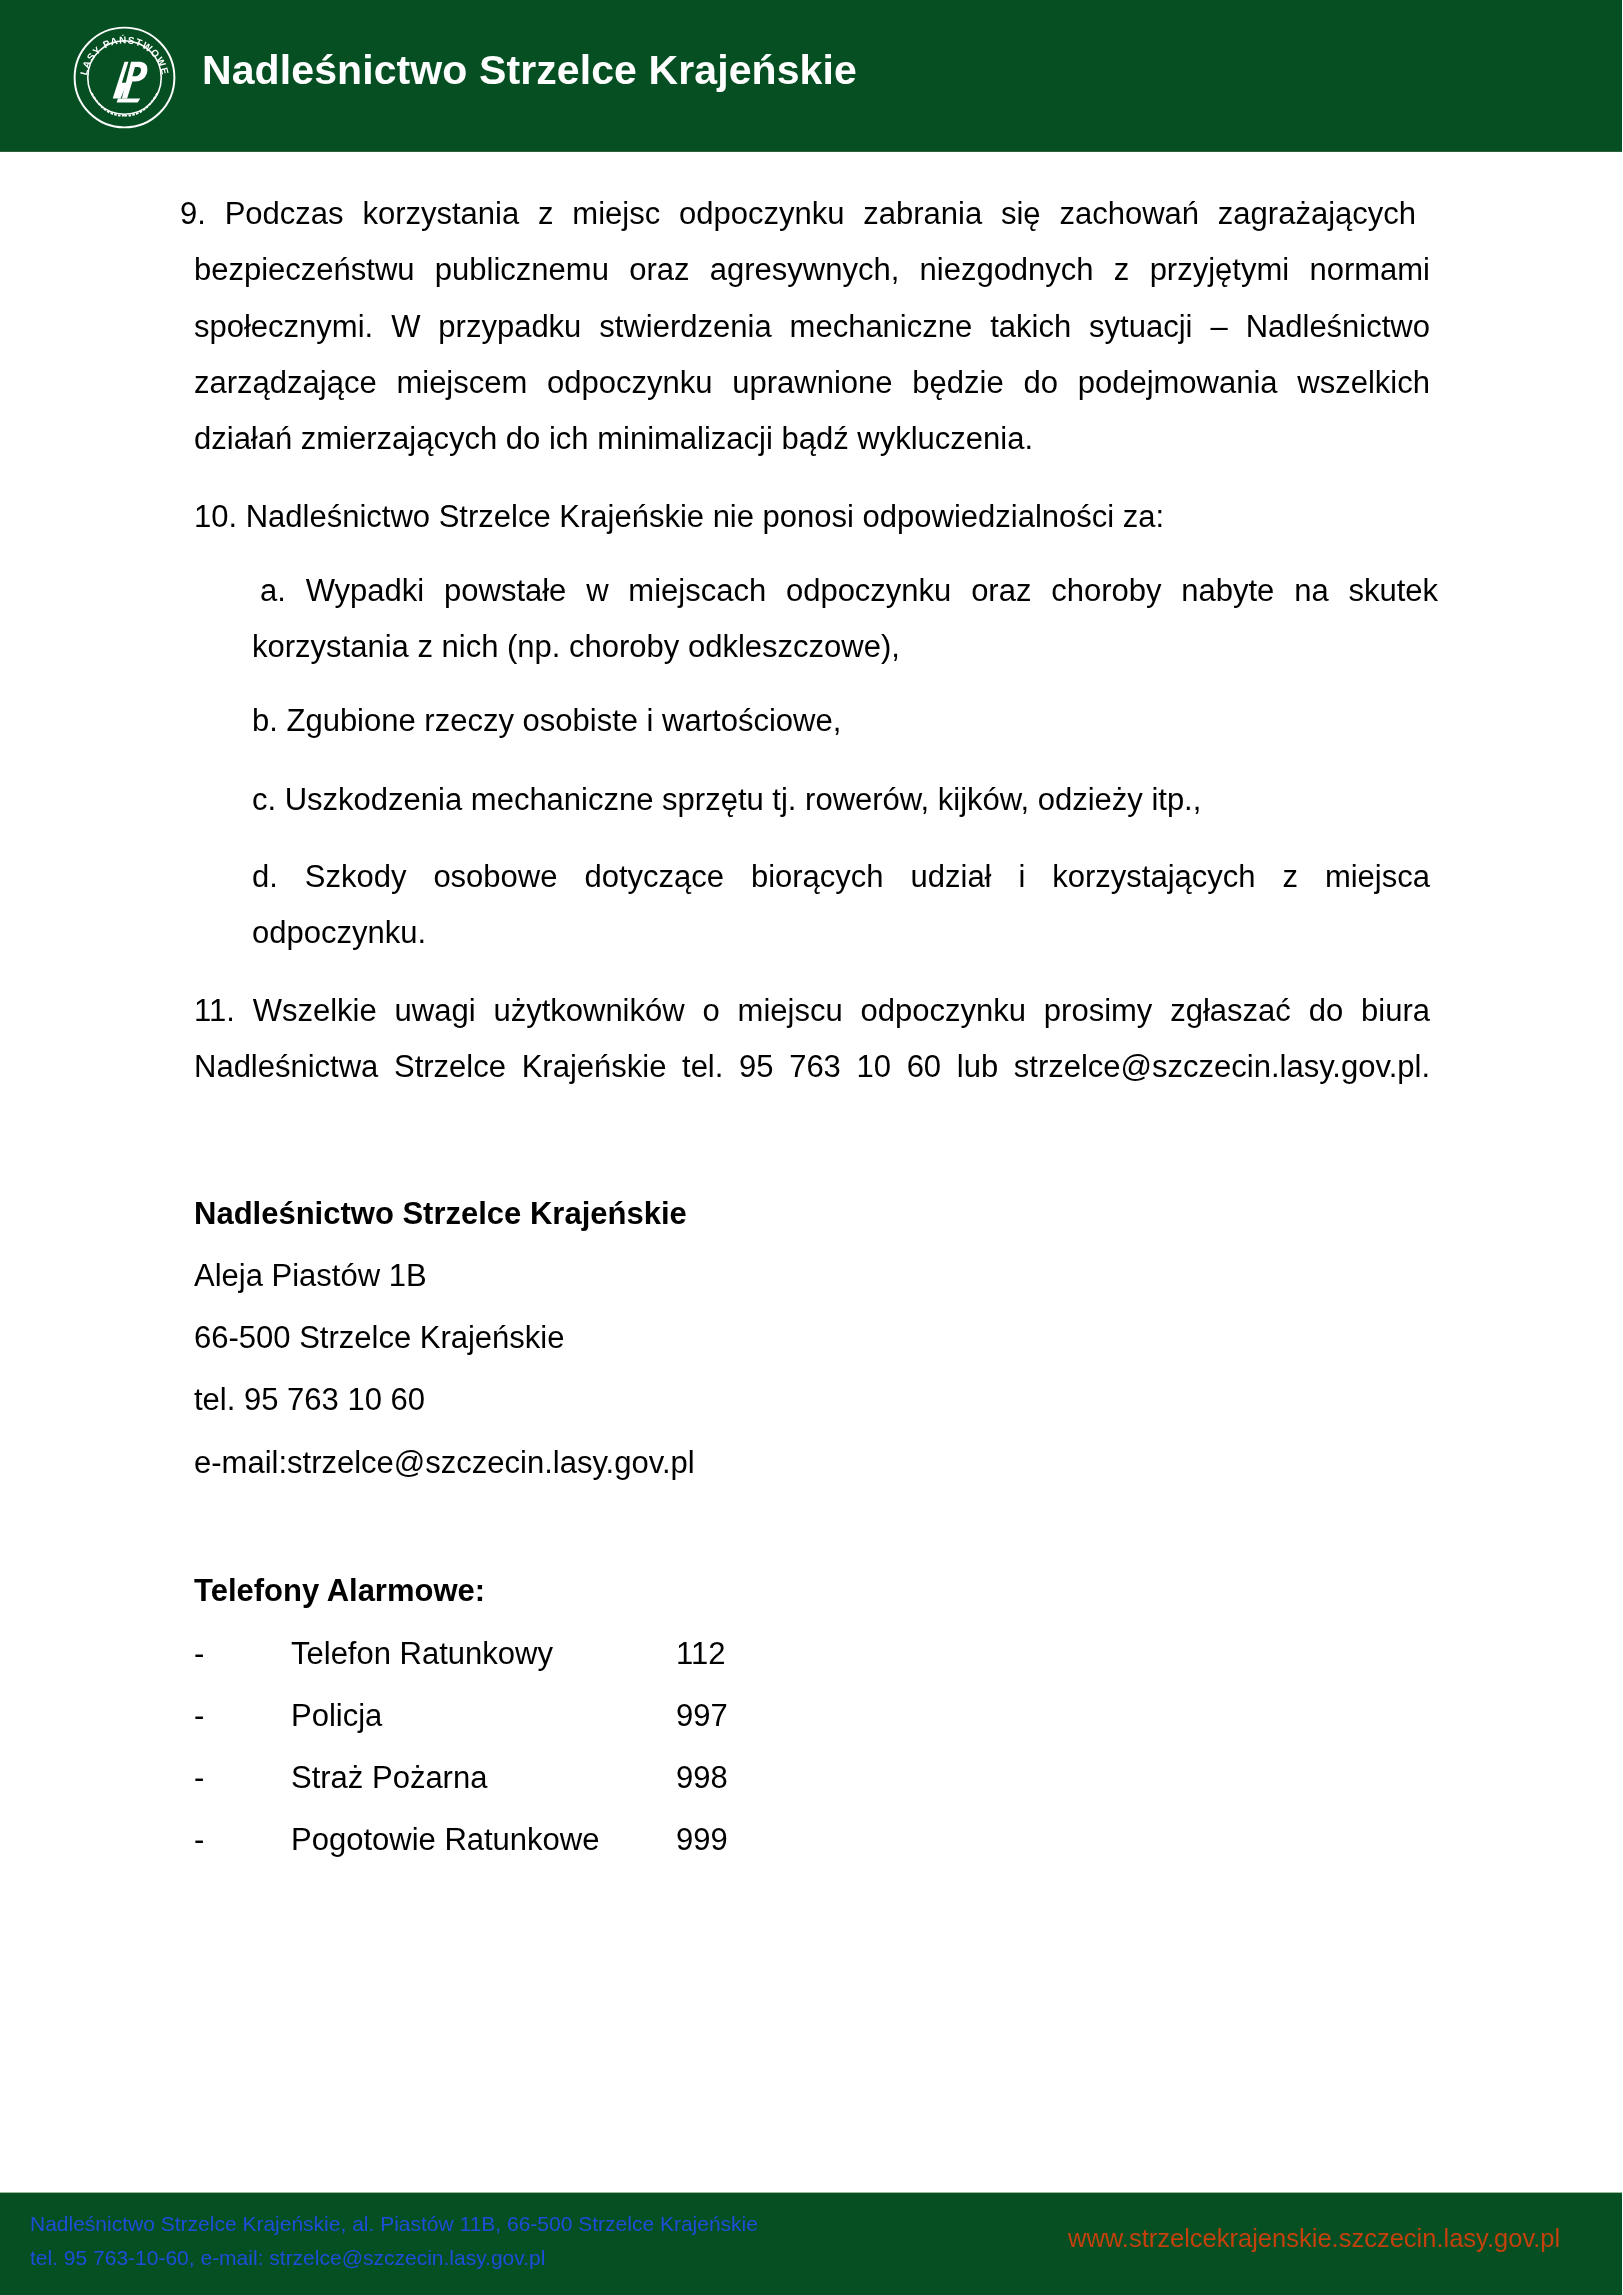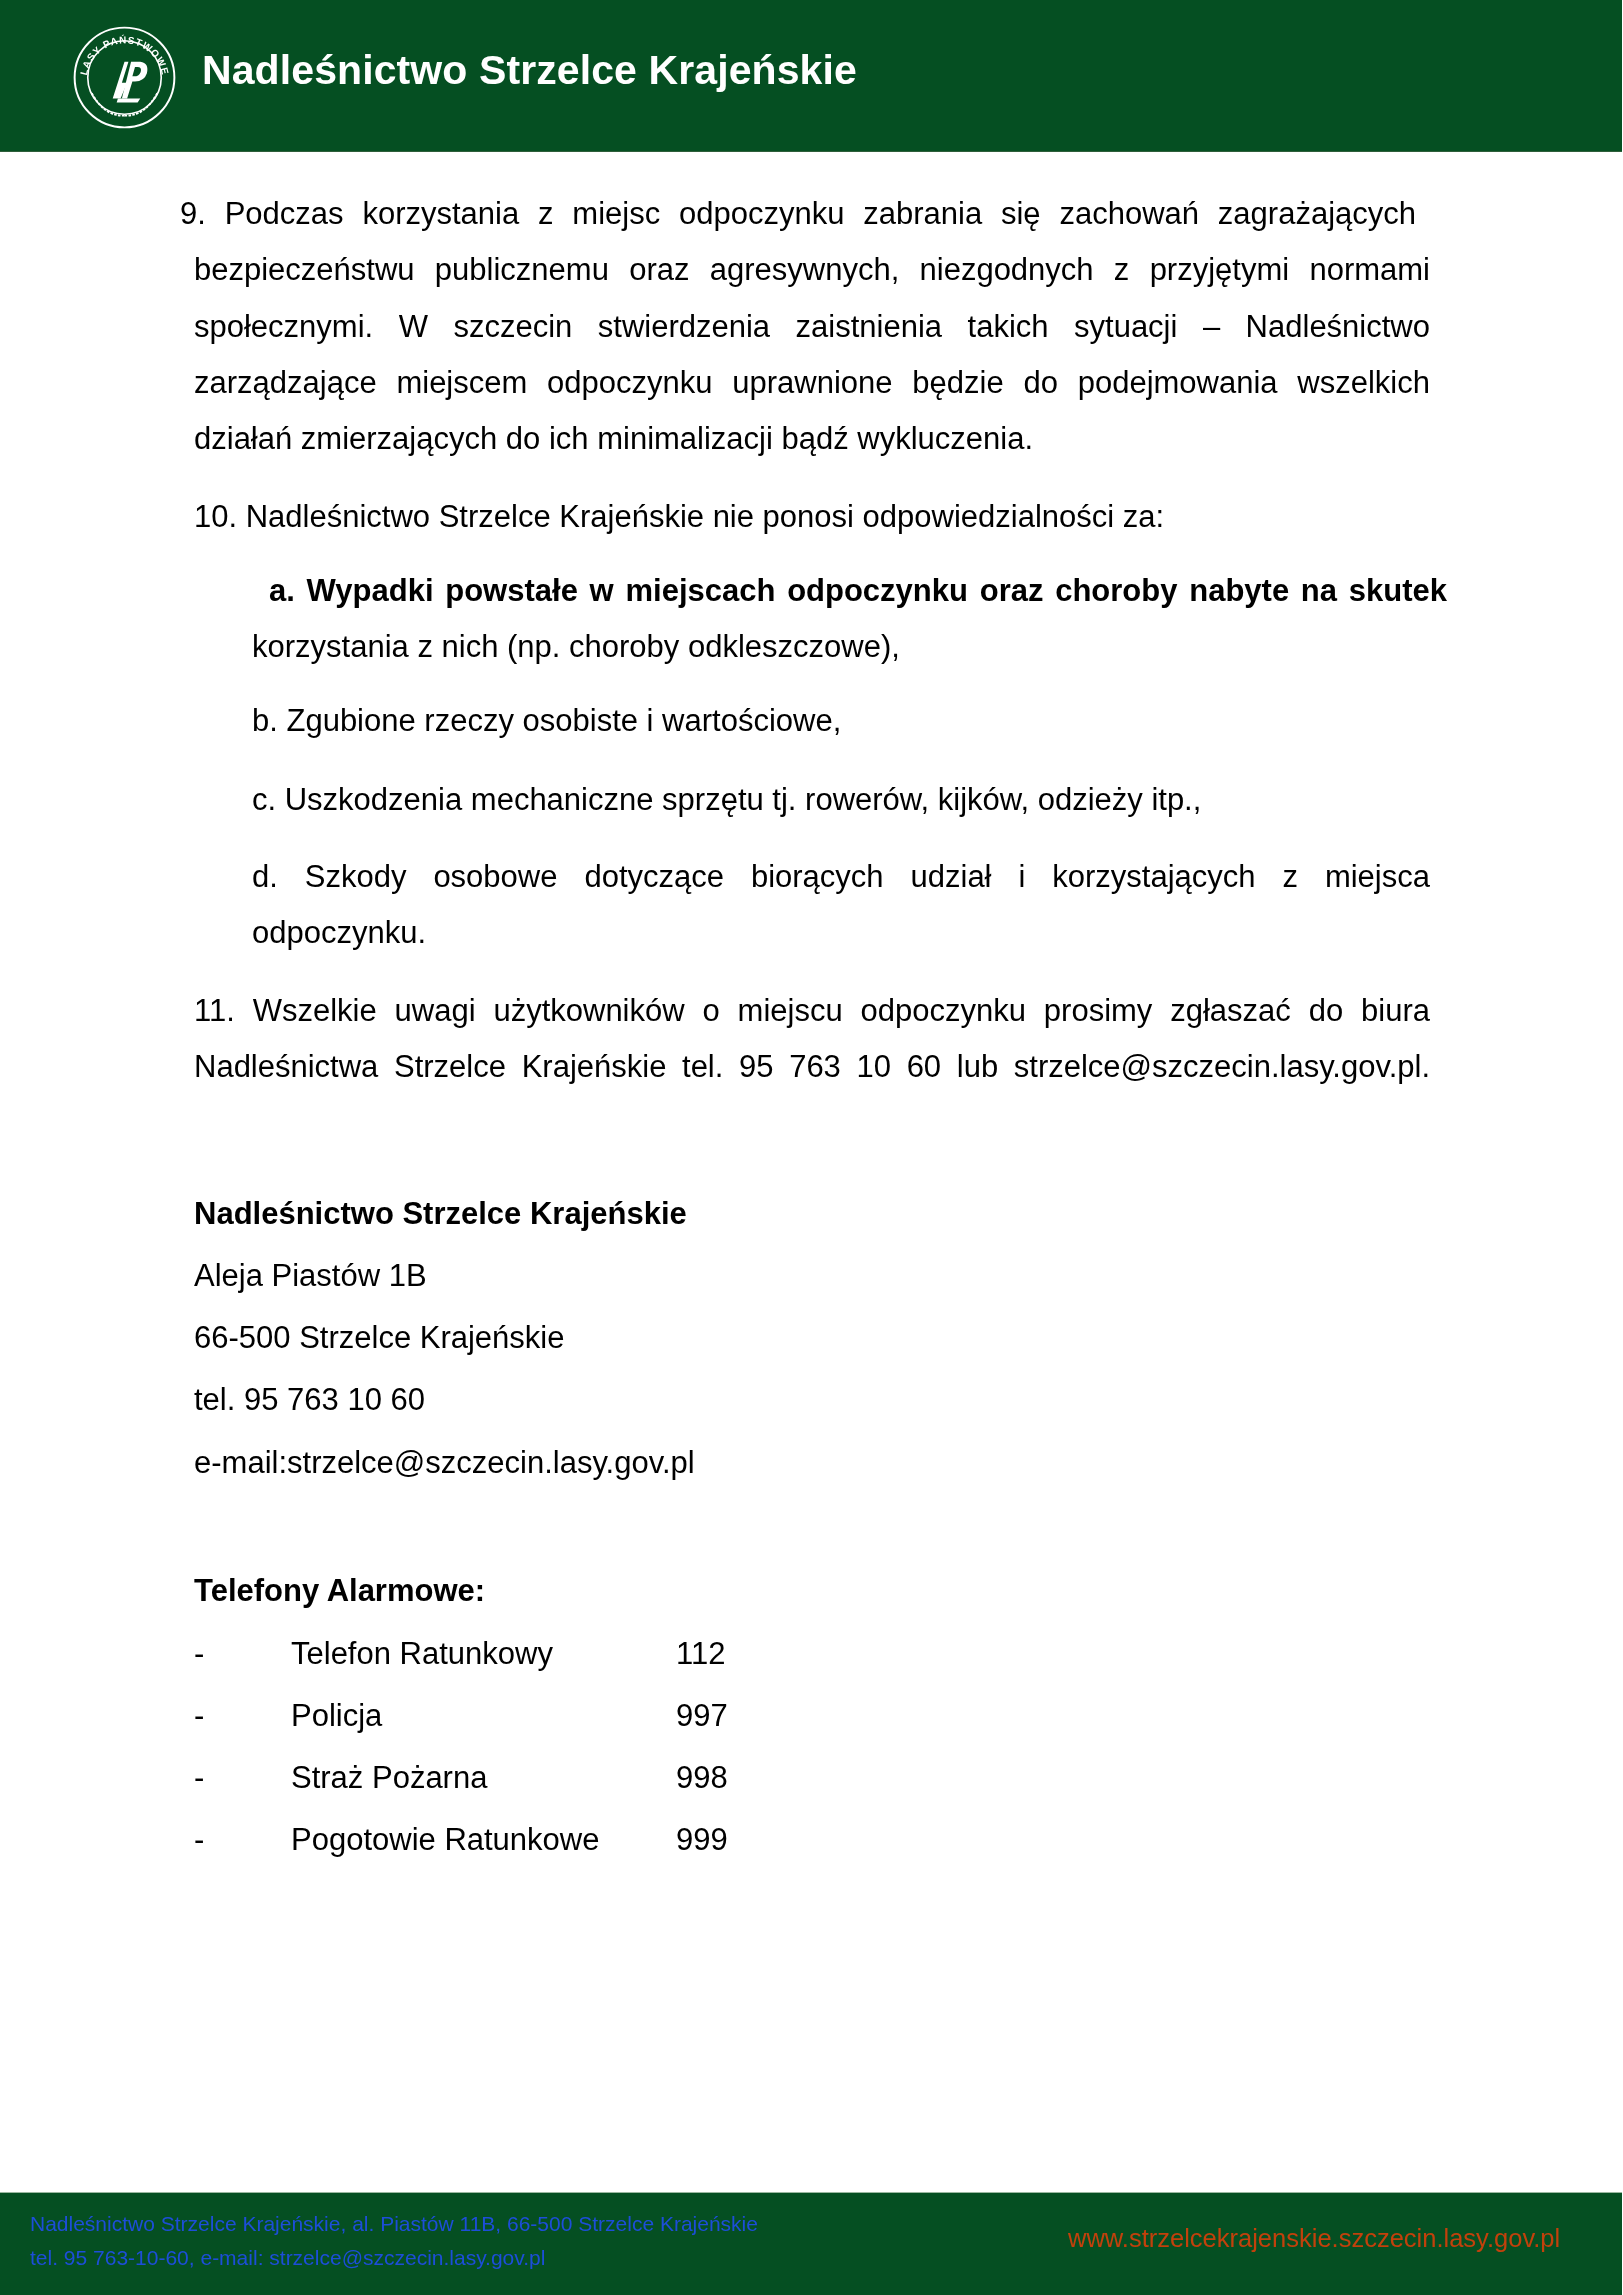--- a/index.html
+++ b/index.html
@@ -38,28 +38,28 @@
 
     <path d="M30 104 Q50 140 80 138" fill="none" stroke="#ffffff" stroke-width="3" stroke-dasharray="4 2"></path>
     <path d="M130 104 Q110 140 80 138" fill="none" stroke="#ffffff" stroke-width="3" stroke-dasharray="4 2"></path>
   </svg>
   <div class="header-title">Nadleśnictwo Strzelce Krajeńskie</div>
 </div>
 
 <div>
   <div class="line just" style="left:180px; top:195px; width:1236px;">9. Podczas korzystania z miejsc odpoczynku zabrania się zachowań zagrażających</div>
   <div class="line just" style="left:194px; top:251px; width:1236px;">bezpieczeństwu publicznemu oraz agresywnych, niezgodnych z przyjętymi normami</div>
-  <div class="line just" style="left:194px; top:308px; width:1236px;">społecznymi. W szczecin stwierdzenia zaistnienia takich sytuacji – Nadleśnictwo</div>
+  <div class="line just" style="left:194px; top:308px; width:1236px;">społecznymi. W przypadku stwierdzenia mechaniczne takich sytuacji – Nadleśnictwo</div>
   <div class="line just" style="left:194px; top:364px; width:1236px;">zarządzające miejscem odpoczynku uprawnione będzie do podejmowania wszelkich</div>
   <div class="line" style="left:194px; top:420px;">działań zmierzających do ich minimalizacji bądź wykluczenia.</div>
 </div>
 
 <div>
   <div class="line" style="left:194px; top:498px;">10. Nadleśnictwo Strzelce Krajeńskie nie ponosi odpowiedzialności za:</div>
-  <div class="line just" style="left:269px; top:572px; width:1178px;font-weight:bold;">a. Wypadki powstałe w miejscach odpoczynku oraz choroby nabyte na skutek</div>
+  <div class="line just" style="left:260px; top:572px; width:1178px;">a. Wypadki powstałe w miejscach odpoczynku oraz choroby nabyte na skutek</div>
   <div class="line" style="left:252px; top:628px;">korzystania z nich (np. choroby odkleszczowe),</div>
   <div class="line" style="left:252px; top:702px;text-align:center;">b. Zgubione rzeczy osobiste i wartościowe,</div>
   <div class="line" style="left:252px; top:781px;">c. Uszkodzenia mechaniczne sprzętu tj. rowerów, kijków, odzieży itp.,</div>
   <div class="line just" style="left:252px; top:858px; width:1178px;">d. Szkody osobowe dotyczące biorących udział i korzystających z miejsca</div>
   <div class="line" style="left:252px; top:914px;">odpoczynku.</div>
 </div>
 
 <div>
   <div class="line just" style="left:194px; top:992px; width:1236px;">11. Wszelkie uwagi użytkowników o miejscu odpoczynku prosimy zgłaszać do biura</div>
   <div class="line just" style="left:194px; top:1048px; width:1236px;">Nadleśnictwa Strzelce Krajeńskie tel. 95 763 10 60 lub strzelce@szczecin.lasy.gov.pl.</div>

